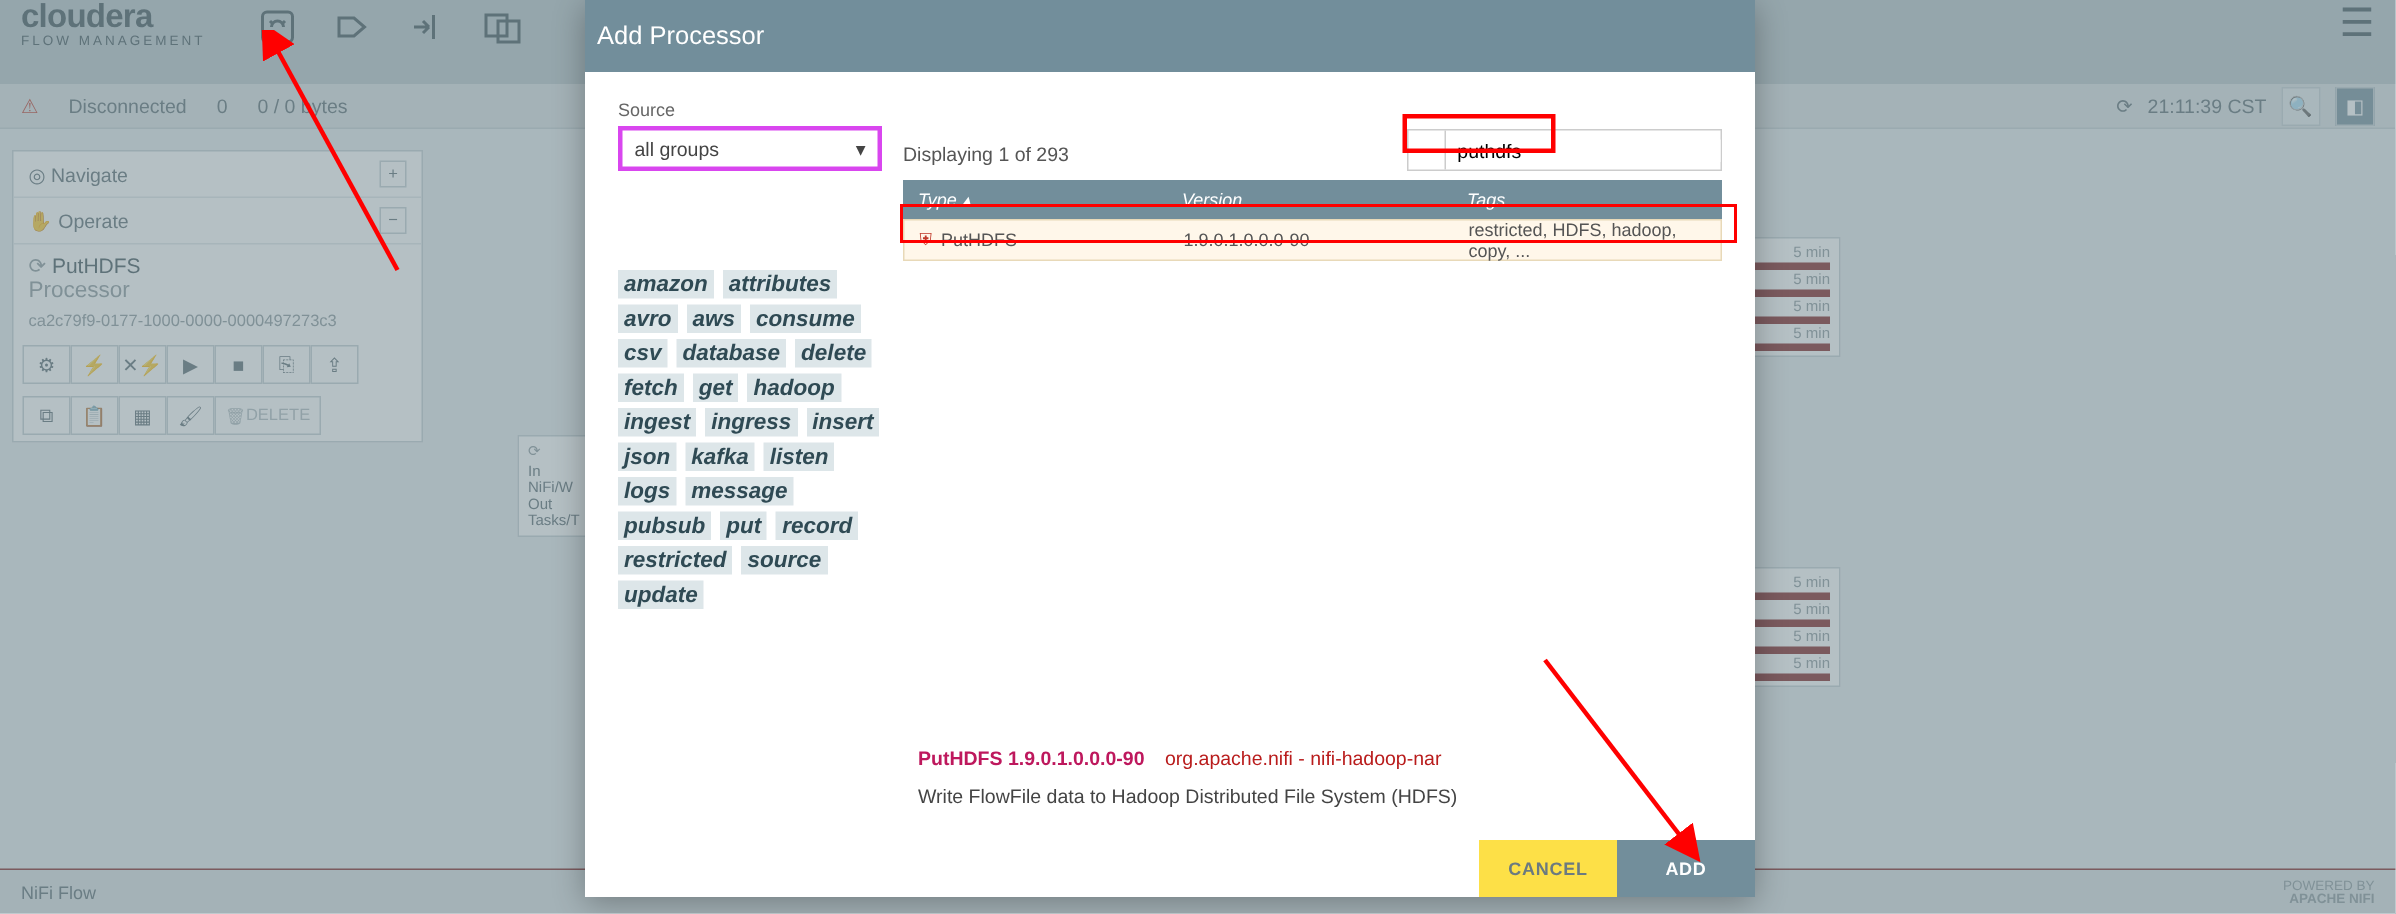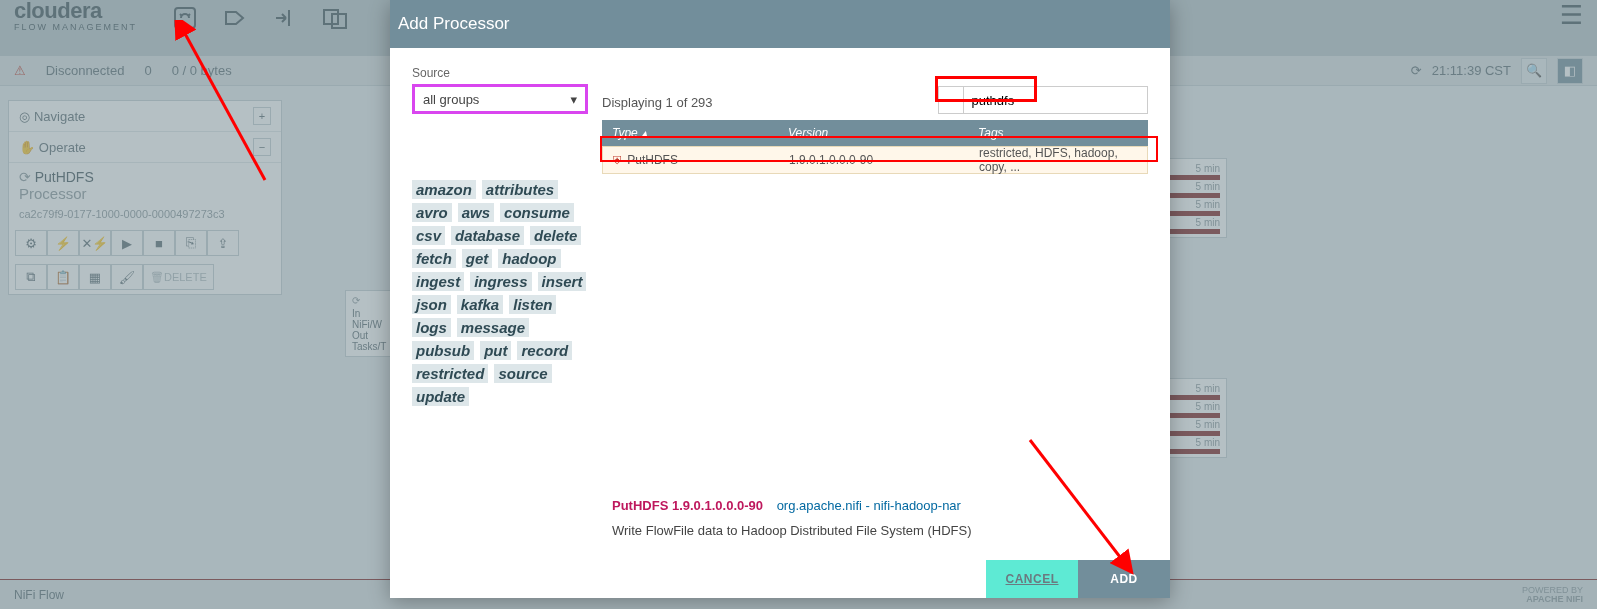--- a/index.html
+++ b/index.html
@@ -60,26 +60,26 @@
   .shield { color:#c0392b; font-size:11px; }
   .hl-row { position:absolute; border:2px solid #ff0000; pointer-events:none; left:600px; top:136px; width:558px; height:26px; }
 
   .mid { display:flex; gap:20px; margin-top:0; flex:1; overflow:hidden; }
   .tags { width:180px; display:flex; flex-wrap:wrap; gap:4px 6px; align-content:flex-start; padding-top:6px; }
   .tag { background:#dde6e9; color:#2f4a54; font-size:15px; font-weight:600; padding:1px 4px;font-style:italic; }
   .right-col { flex:1; display:flex; flex-direction:column; }
   .desc-block { margin-top:auto; padding:10px 0 16px; }
   .desc-title { font-size:13px; color:#333; }
   .desc-title b { font-weight:700; color:#be185d; }
-  .desc-title .bundle { color:#0369a1; margin-left:10px; }
+  .desc-title .bundle { color:#b91c1c; margin-left:10px; }
   .desc-text { font-size:13px; color:#444; margin-top:10px; }
 
   .dialog-actions { display:flex; justify-content:flex-end; }
   .dlg-btn { width:92px; height:38px; display:flex; align-items:center; justify-content:center; font-size:12px; font-weight:700; letter-spacing:0.5px; }
-  .btn-cancel { background:#5eead4; color:#6b7a80;text-decoration:underline; }
+  .btn-cancel { background:#fde047; color:#6b7a80; }
   .btn-add { background:#728e9b; color:#fff; }
 
   
   .arrow { position:absolute; pointer-events:none; }
 
   svg { display:block; }
 </style>
 </head>
 <body>
 

